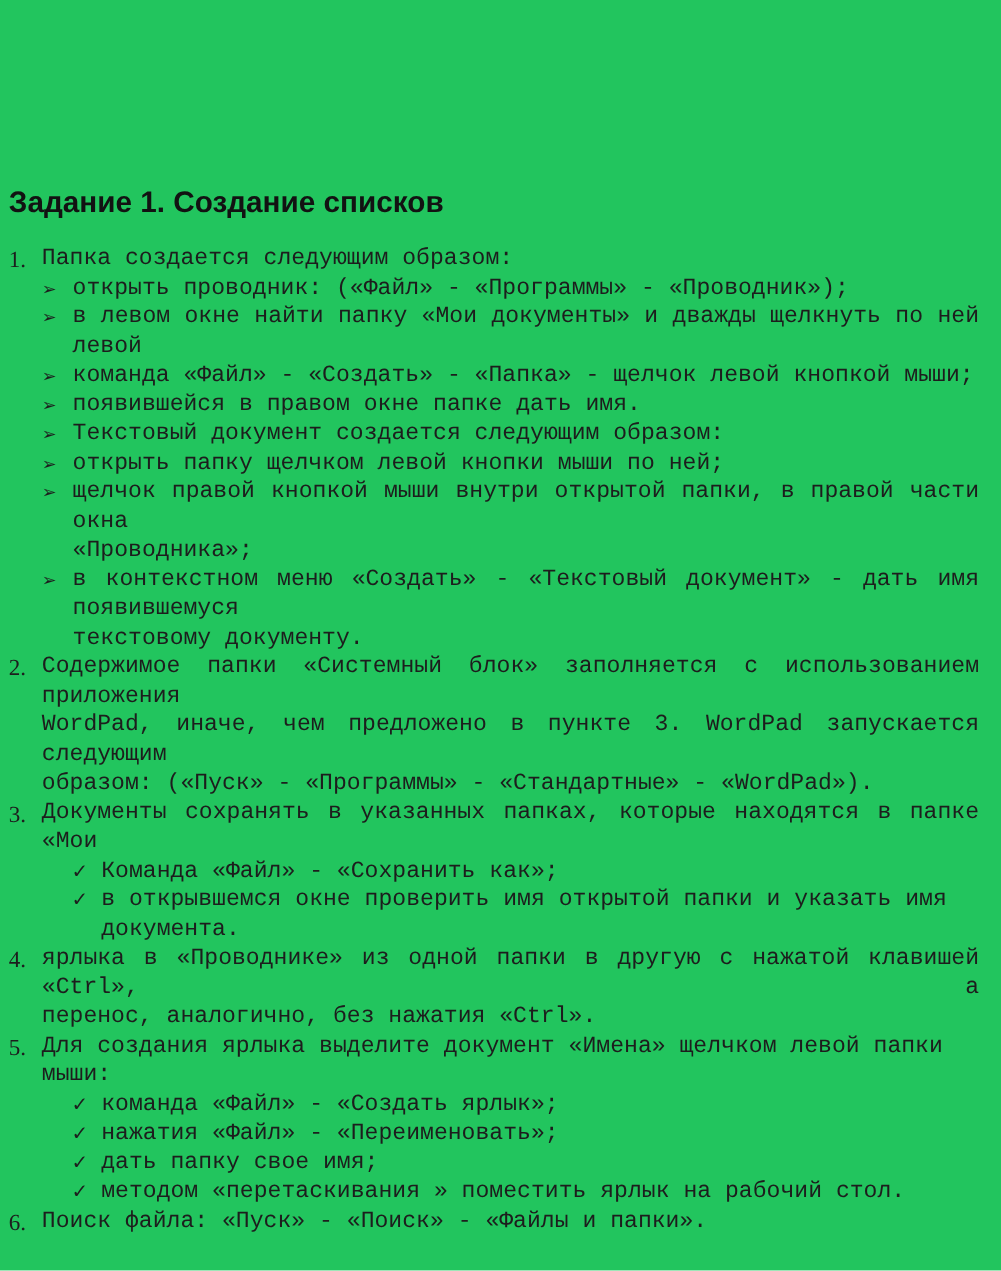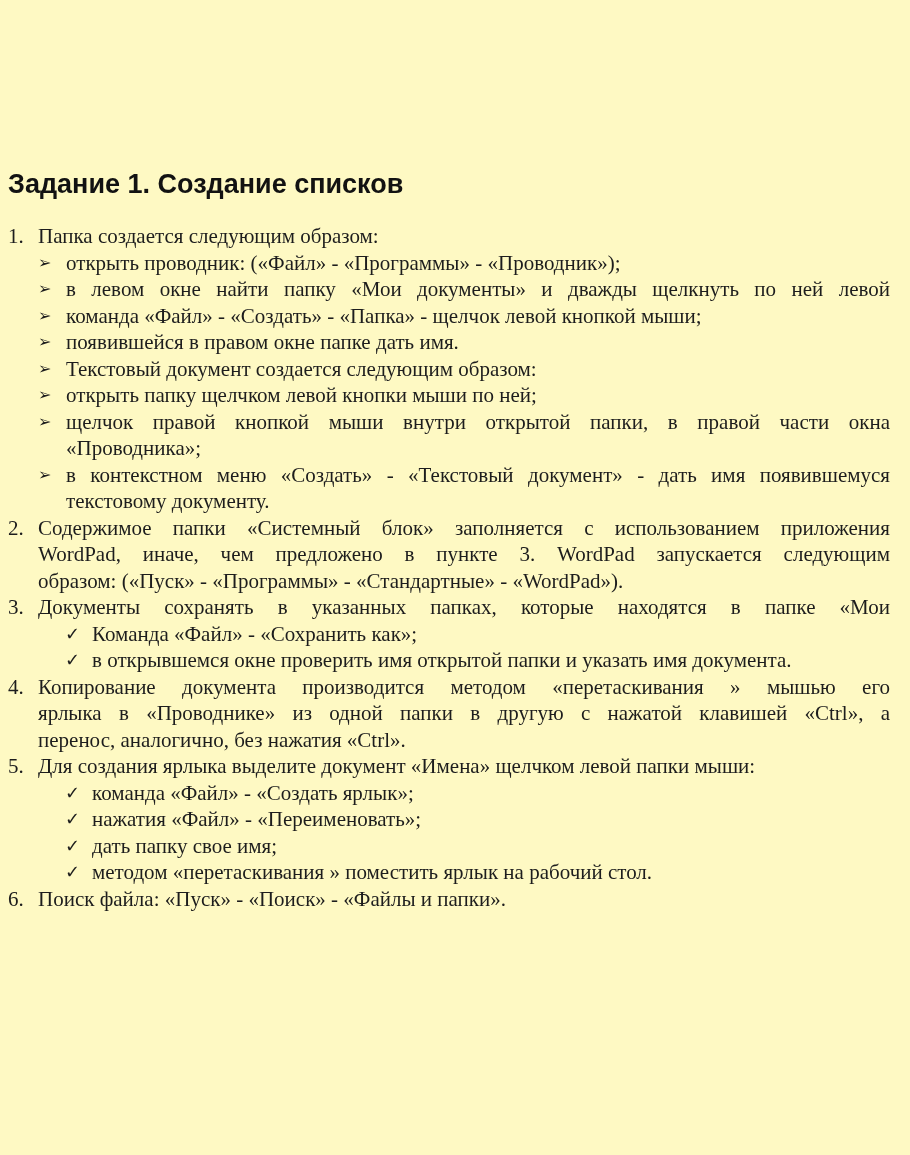--- a/index.html
+++ b/index.html
@@ -7,21 +7,21 @@
     padding: 0;
     width: 910px;
     height: 1155px;
     background: #ffffff;
     overflow: hidden;
   }
   .page {
     position: relative;
     width: 910px;
     height: 1155px;
-    background: #fef9c3;
+    background: #22c55e;
     font-family: "Liberation Serif", serif;
     color: #1d1d1d;
   }
   .doc {
     position: absolute;
     left: 8px;
     top: 168px;
     width: 882px;
   }
   .title {
@@ -55,20 +55,21 @@
     position: absolute;
     top: 0;
     line-height: 26.5px;
     font-family: "DejaVu Sans", sans-serif;
   }
   .subitem.arrow .mk { left: 0;  font-size: 16px; }
   .subitem.check .mk { left: 27px; font-size: 18px; }
   .line {
     text-align: justify;
     text-align-last: justify;
+    font-family: Liberation Mono, monospace;
   }
   .line.last {
     text-align: left;
     text-align-last: left;
   }
 </style>
 </head>
 <body>
 
 <div class="page">
@@ -157,21 +158,20 @@
               <span class="mk">✓</span>
               <div class="para">
                 <div class="line last">в открывшемся окне проверить имя открытой папки и указать имя документа.</div>
               </div>
             </div>
           </div>
         </div>
         <div class="item">
           <span class="num">4.</span>
           <div class="para">
-            <div class="line">Копирование документа производится методом «перетаскивания »  мышью его</div>
             <div class="line">ярлыка в «Проводнике» из одной папки в другую с нажатой клавишей «Ctrl», а</div>
             <div class="line last">перенос, аналогично, без нажатия «Ctrl».</div>
           </div>
         </div>
         <div class="item">
           <span class="num">5.</span>
           <div class="para">
             <div class="line last">Для создания ярлыка выделите документ «Имена» щелчком левой папки мыши:</div>
           </div>
           <div class="sub">

